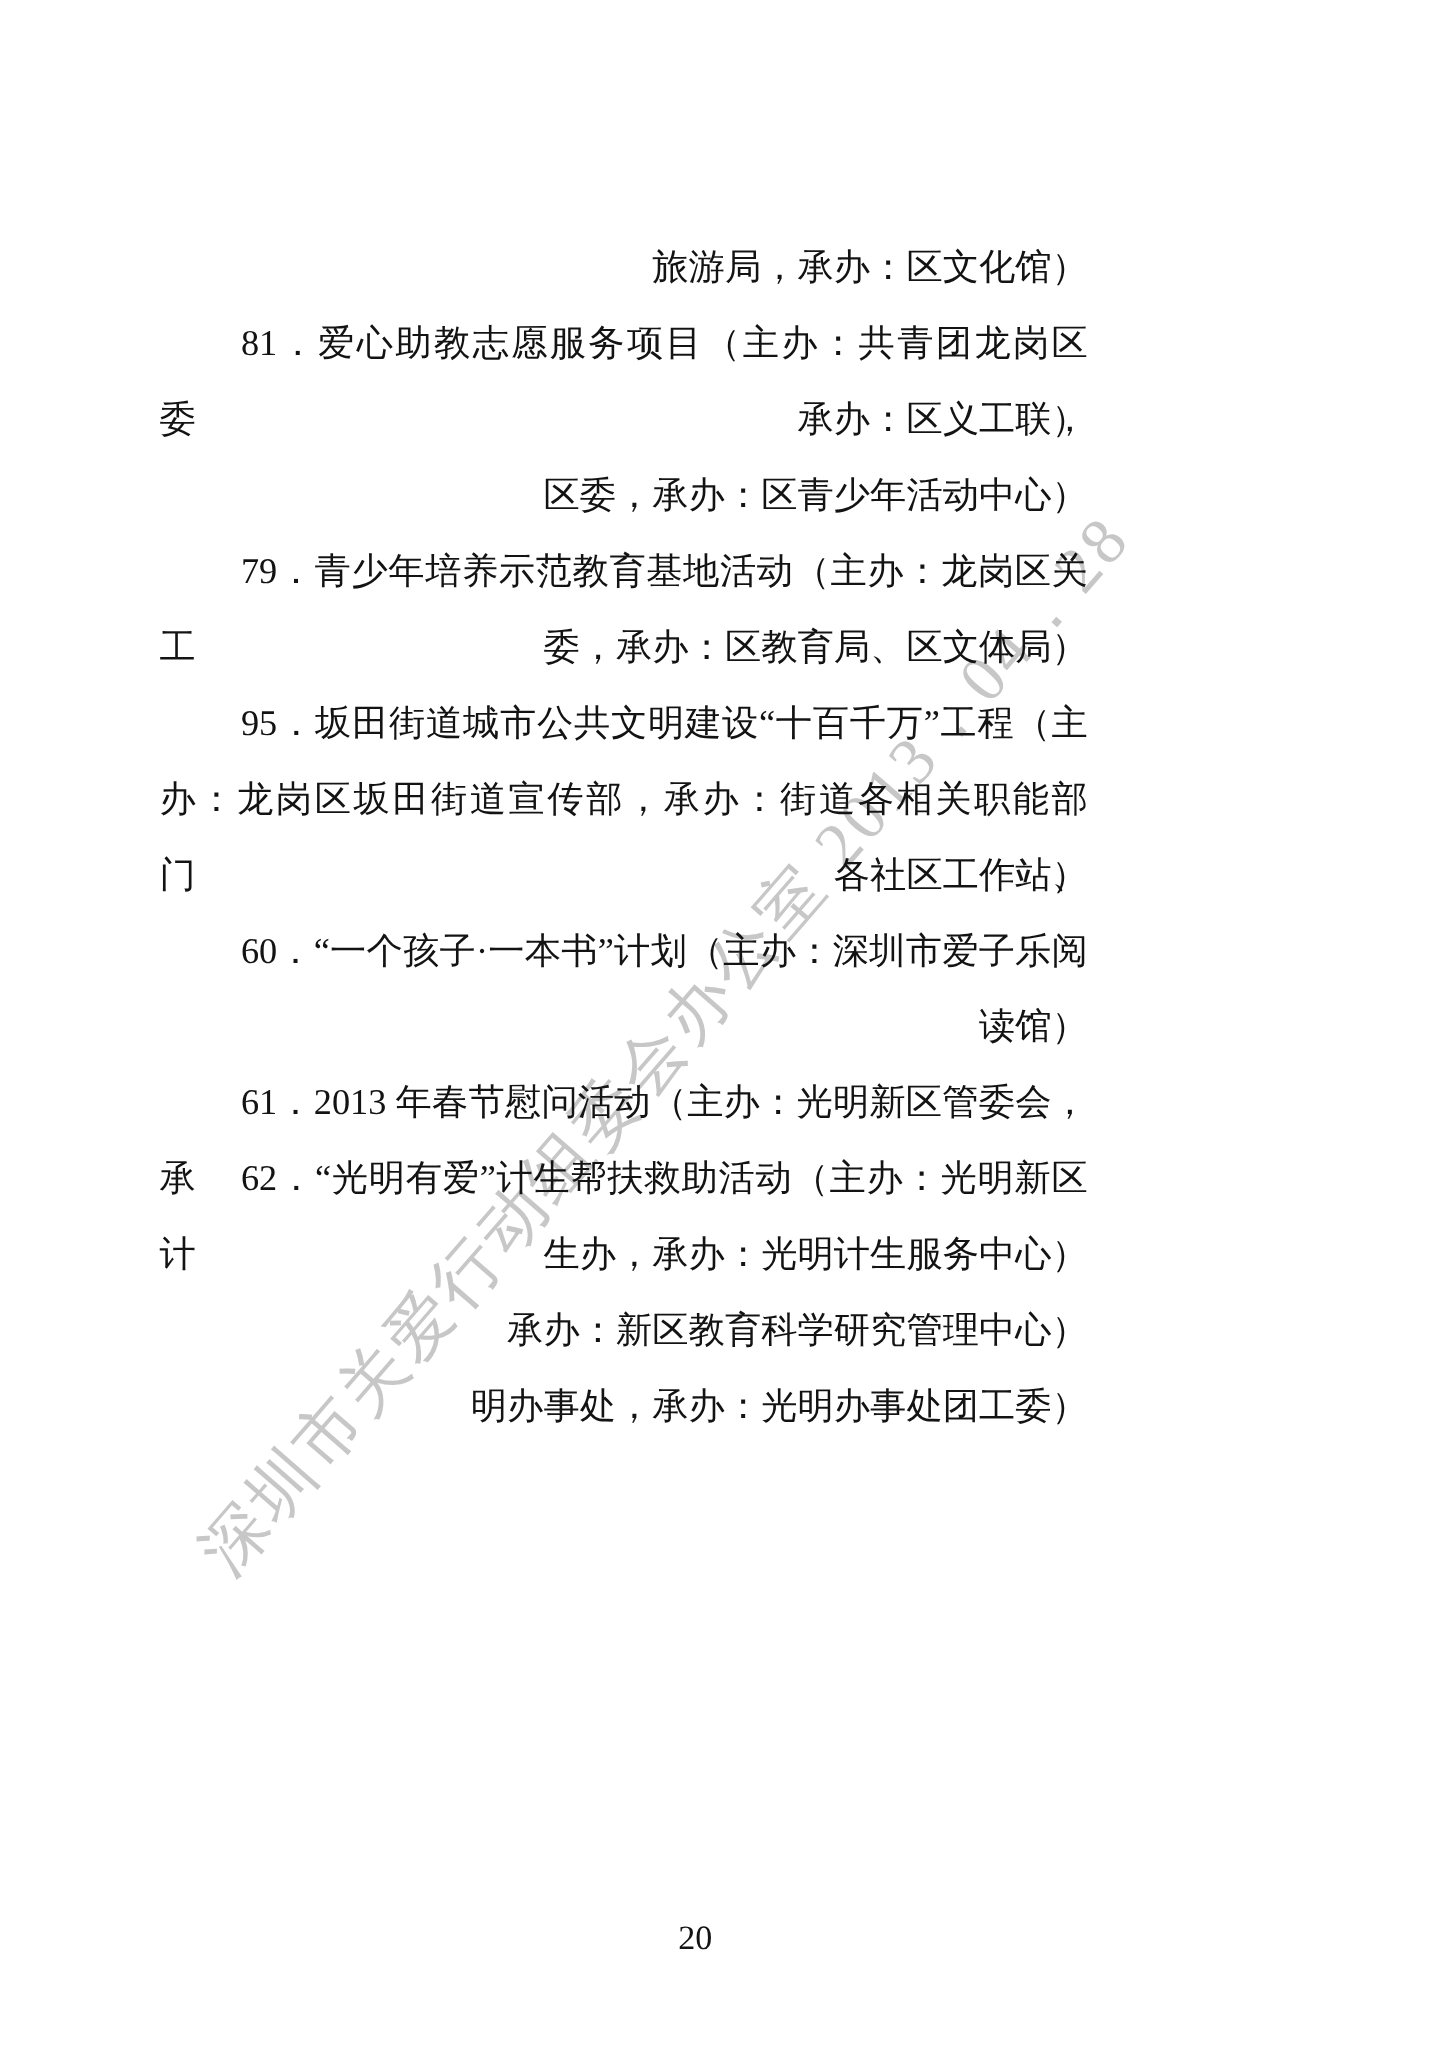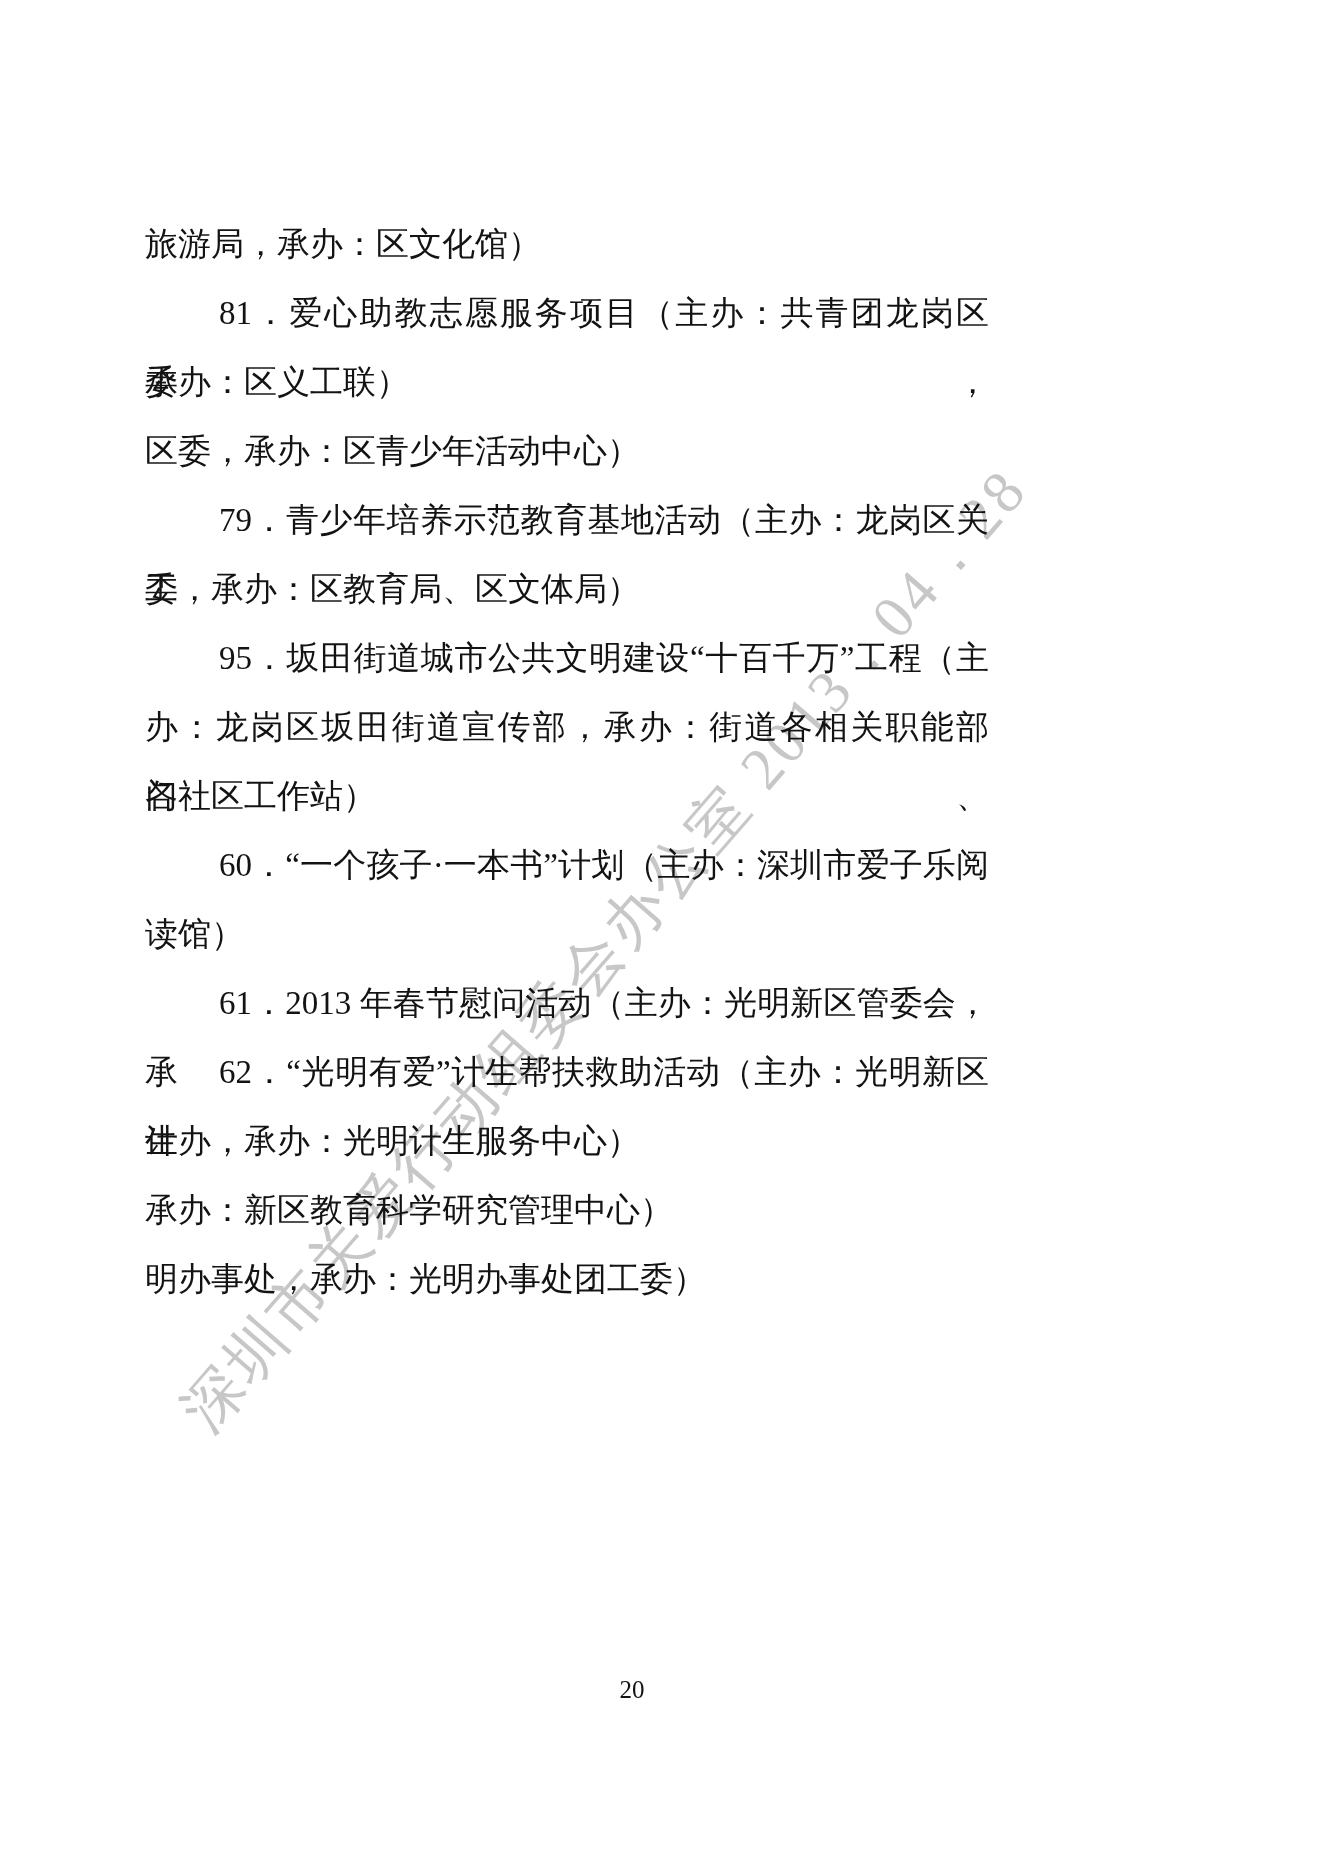--- a/index.html
+++ b/index.html
@@ -35,37 +35,37 @@
     left: 145px;
     top: 210px;
     width: 844px;
     z-index: 2;
   }
   .line {
     height: 69px;
     line-height: 69px;
     font-size: 33px;
     color: #131313;
-    text-align: left;
+    text-align: right;
   }
   .line.indent {
     text-indent: 74px;
   }
   .line.justify {
     text-align: justify;
     text-align-last: justify;
     text-justify: inter-character;
   }
   .page-number {
     position: absolute;
     left: 0;
-    top: 1676px;
+    top: 1744px;
     width: 1264px;
     text-align: center;
-    font-size: 25px;
+    font-size: 31px;
     color: #131313;
     z-index: 2;
   }
 </style>
 </head>
 <body>
 
 <div class="page">
   <div class="watermark">深圳市关爱行动组委会办公室 2013．04．28</div>
 

